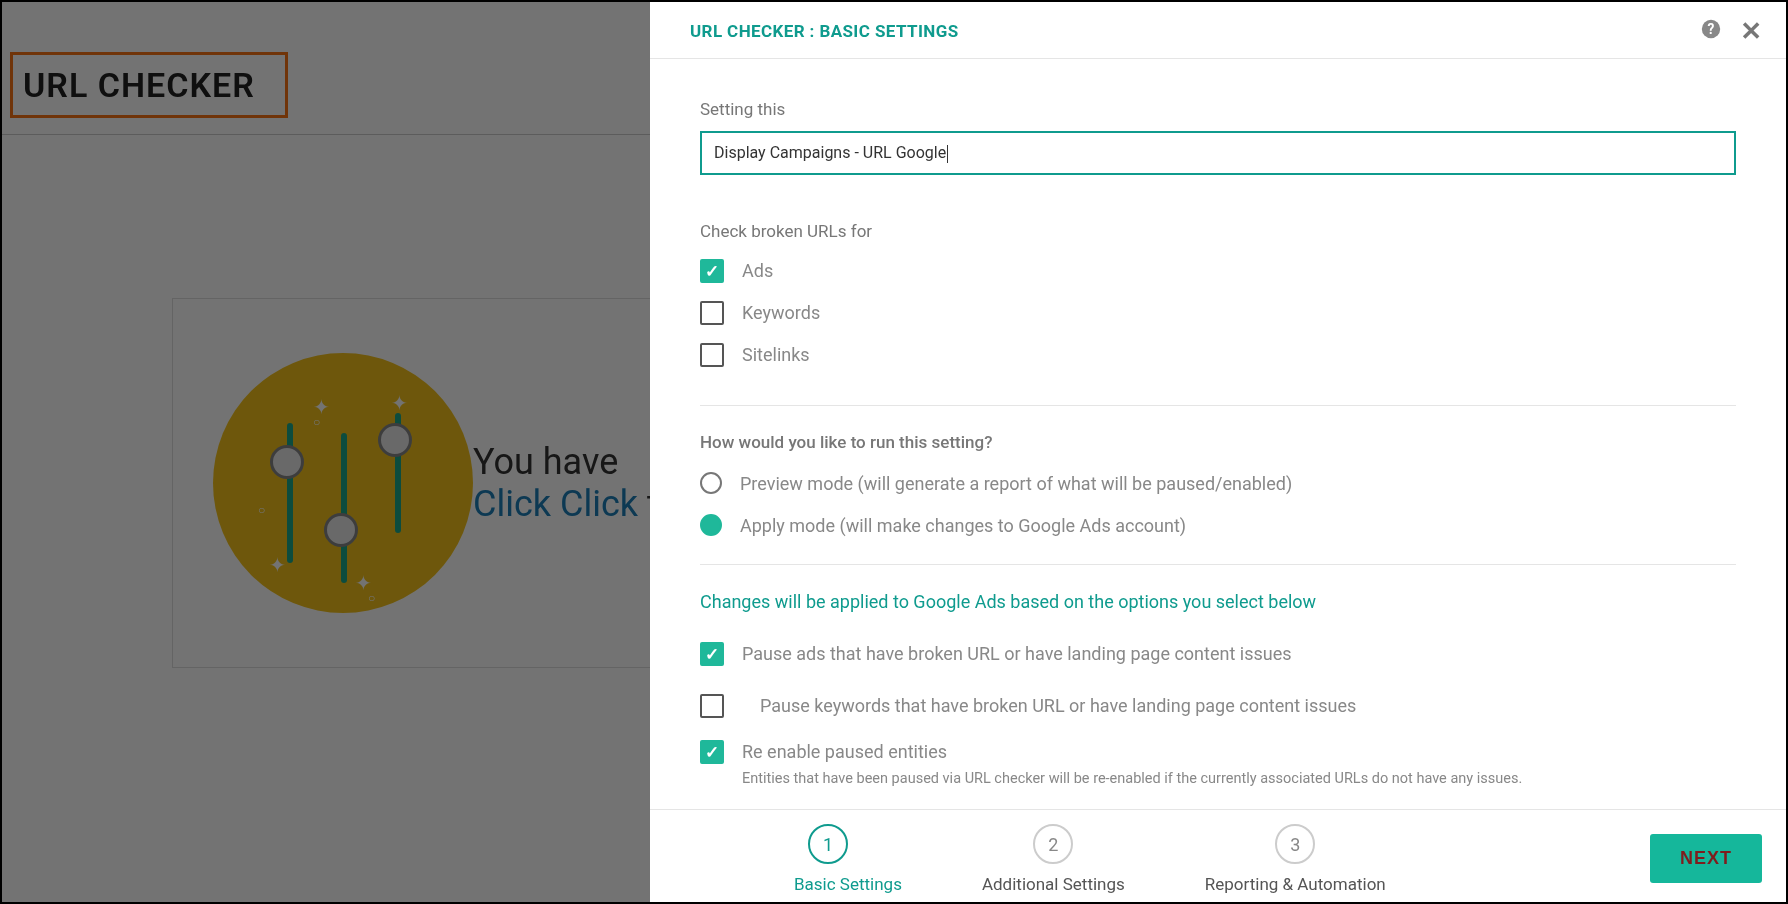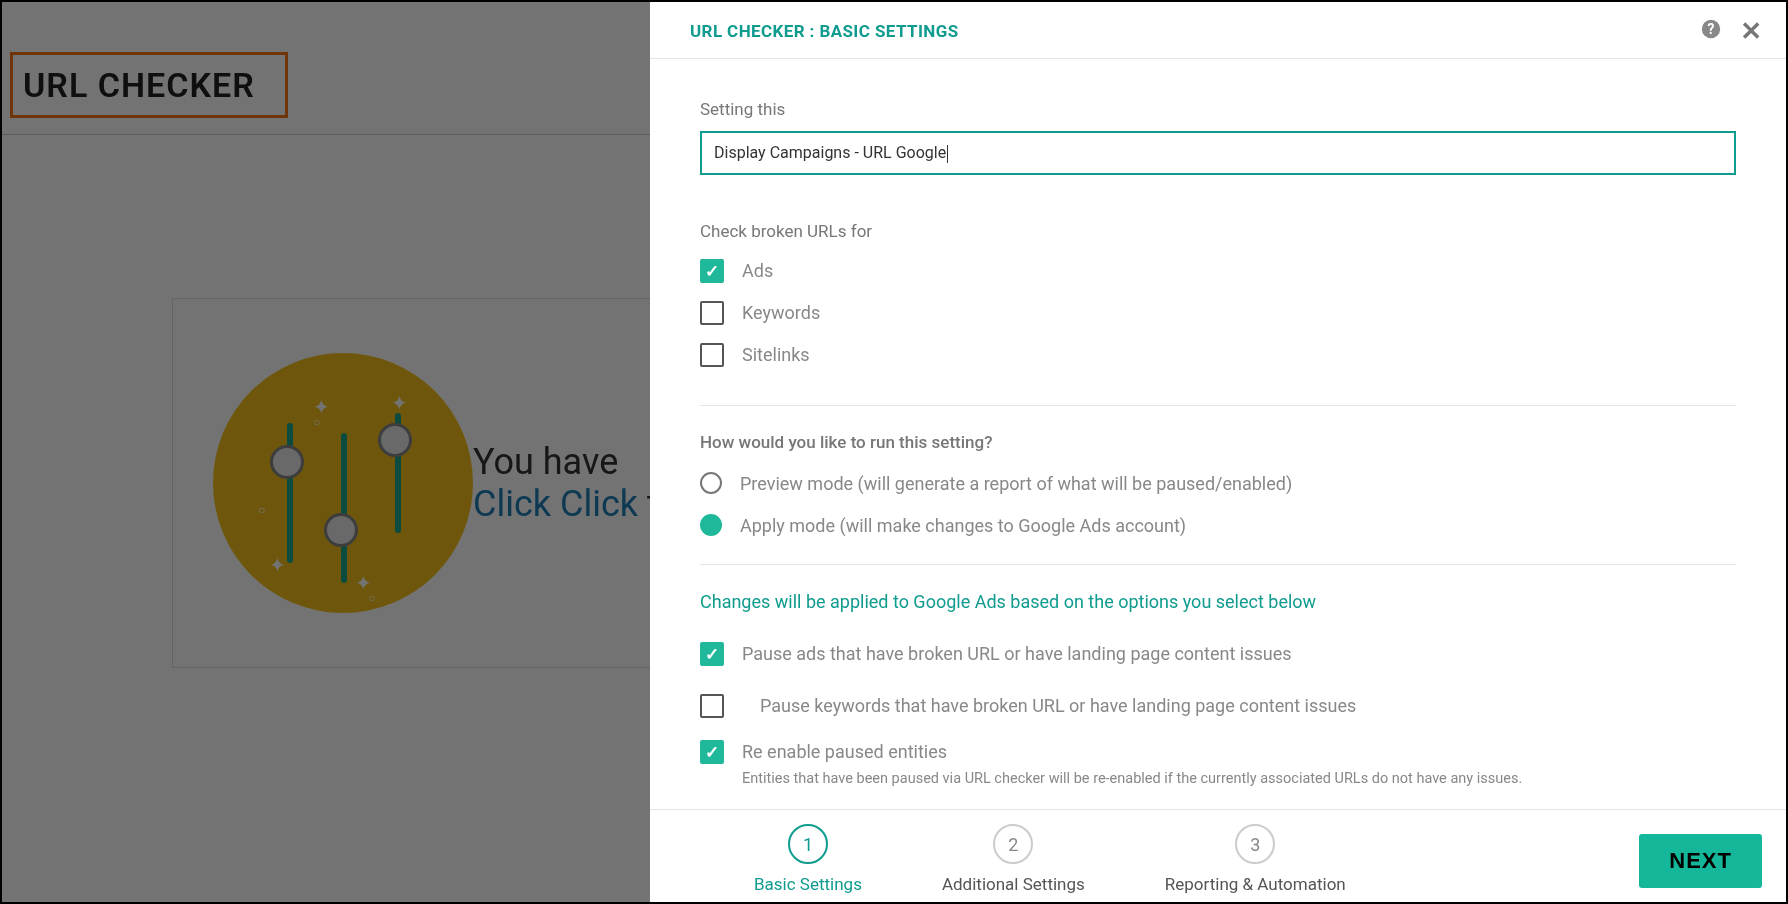--- a/index.html
+++ b/index.html
@@ -199,27 +199,27 @@
   .step-circle {
     width:40px; height:40px; border-radius:50%;
     border:2px solid #ccc; color:#888;
     display:flex; align-items:center; justify-content:center;
     font-size:18px;
   }
   .step.active .step-circle {
     border-color:#0f9b8e; color:#0f9b8e;
   }
   .step-label { font-size:17px; color:#555; }
-  .step.active .step-label { color:#0f9b8e; }
+  .step.active .step-label { color:#0f9b8e;margin-left:40px; }
 
   .next-btn {
     background:#15b79b;
-    color:#000000;
+    color:#7f1d1d;
     font-weight:700;
-    font-size:22px;
+    font-size:18px;
     letter-spacing:1px;
     padding: 14px 30px;
     border:none;
     cursor:pointer;
     border-radius:3px;
     margin-top:10px;
   }
   .cursor {
     display:inline-block;
     width:1px; height:18px;

